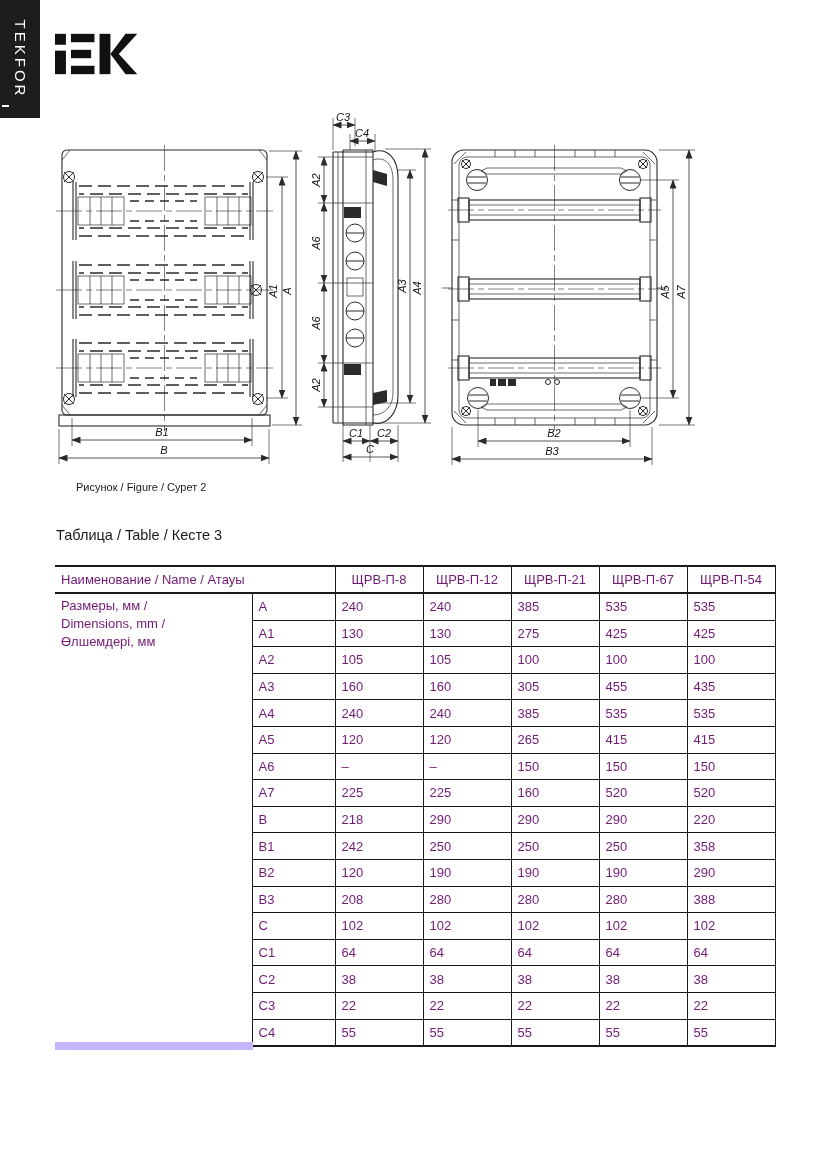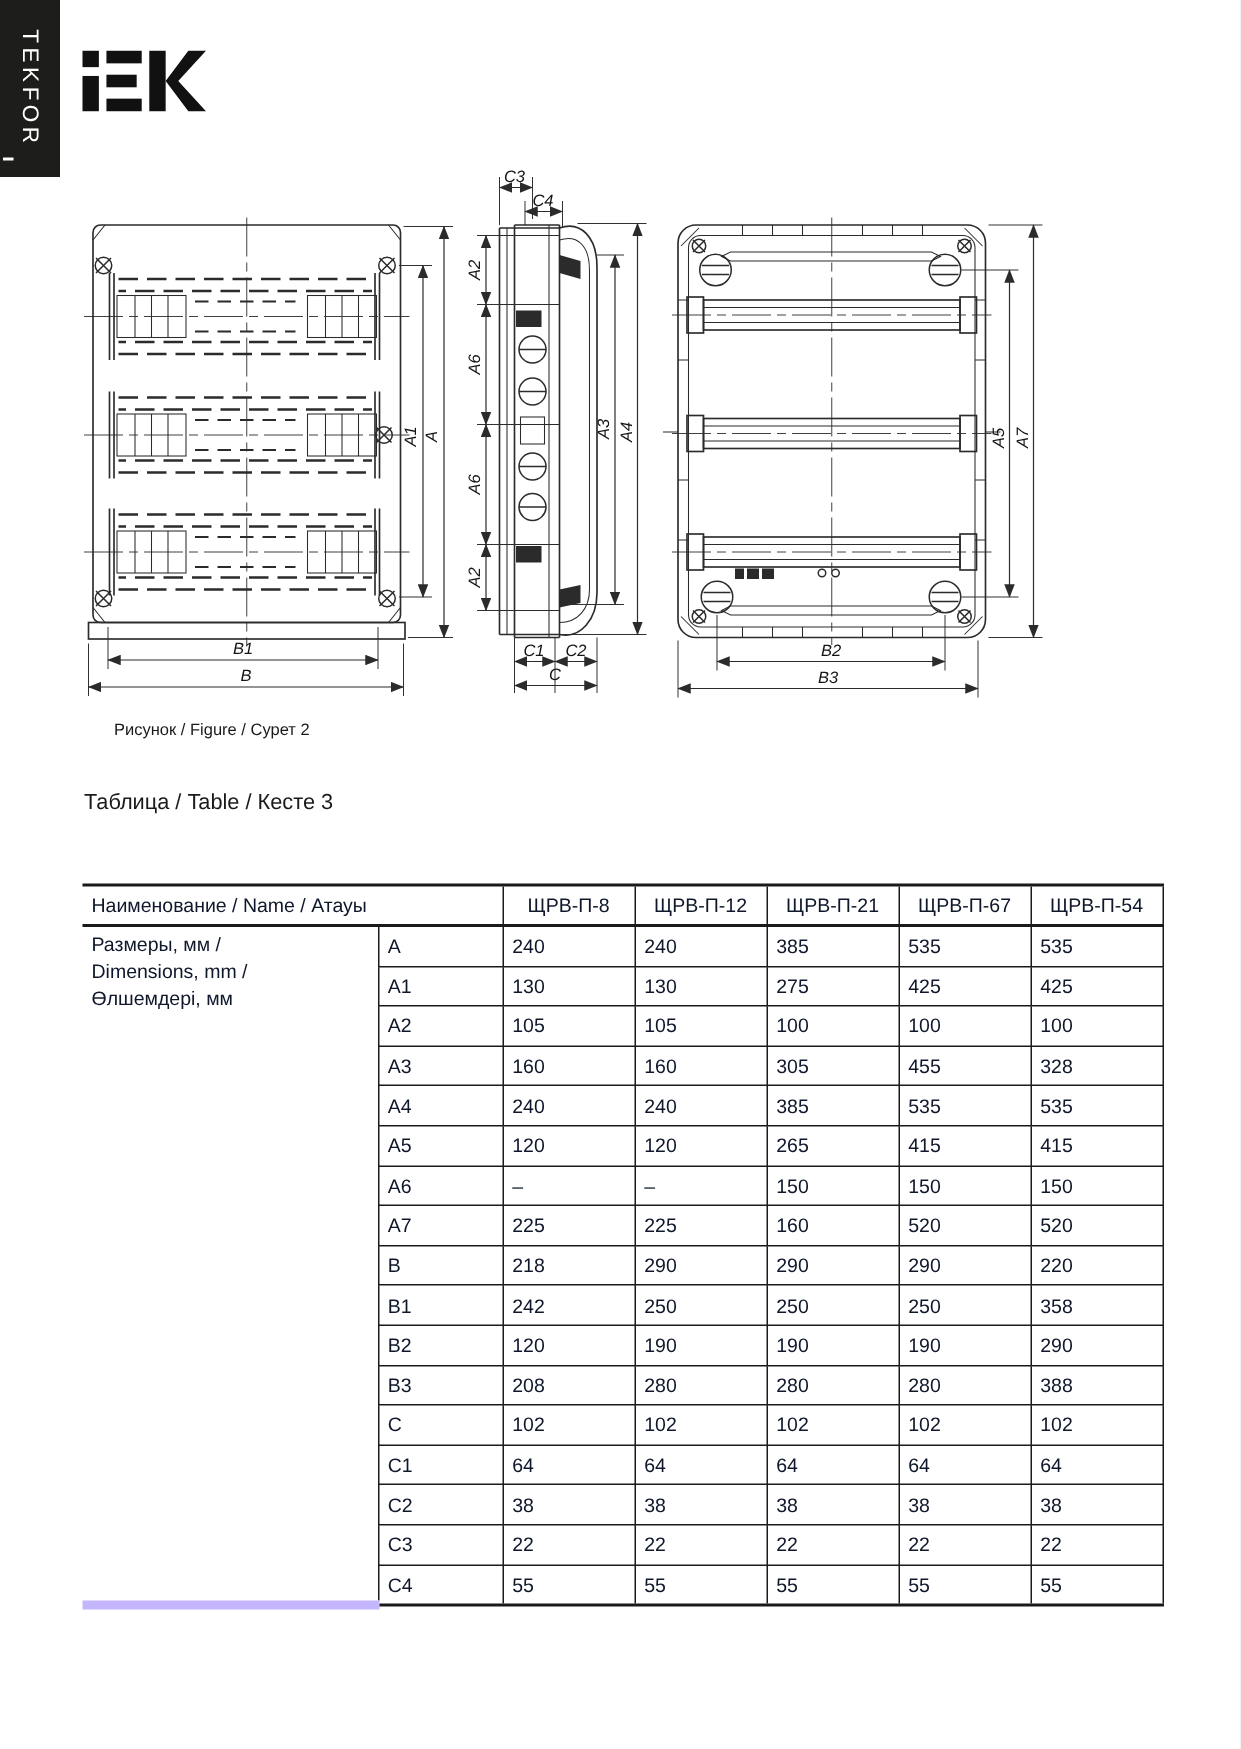--- a/index.html
+++ b/index.html
@@ -33,29 +33,29 @@
   .dash3 { fill:none; stroke:#2b2b2b; stroke-width:1.3; stroke-dasharray:9 6; }
   .cl   { fill:none; stroke:#2b2b2b; stroke-width:0.6; stroke-dasharray:26 4 6 4; }
   .dim  { fill:none; stroke:#2b2b2b; stroke-width:0.8; }
   .ext  { fill:none; stroke:#2b2b2b; stroke-width:0.65; }
   .screw { fill:none; stroke:#2b2b2b; stroke-width:1; }
   .blk  { fill:#2b2b2b; stroke:none; }
   .dlbl { font:italic 11px "Liberation Sans", sans-serif; fill:#151515; }
 
   
   table.dims { position:absolute; left:55px; top:565px; width:720px;
-    border-collapse:collapse; table-layout:fixed; font-size:13px; color:#0f172a;margin-top:24px; }
+    border-collapse:collapse; table-layout:fixed; font-size:13px; color:#701a75; }
   table.dims th, table.dims td { font-weight:normal; }
   .h-name  { text-align:left; padding:5px 6px; border-top:2px solid #1a1a1a;
              border-bottom:2px solid #1a1a1a; border-right:1px solid #1a1a1a; }
   .h-model { text-align:center; font-weight:bold; padding:5px 7px;
              border:1px solid #1a1a1a; border-top:2px solid #1a1a1a; border-bottom:2px solid #1a1a1a; }
   table.dims tbody td { height:25.6px; padding:0 6px; }
   .group-cell { vertical-align:top; padding:3px 6px !important; line-height:1.38;
-                border-bottom:6px solid #c4b5fd; }
+                border-bottom:8px solid #c4b5fd; }
   .dim-cell, .val-cell { border:1px solid #1a1a1a; }
   table.dims tbody tr:last-child td { border-bottom:2px solid #1a1a1a; }
 </style>
 </head>
 <body>
 
 <div class="page">
 
   <div class="brand-tab">
     <span class="vtext">TEKFOR</span>
@@ -359,21 +359,21 @@
           <td class="val-cell">100</td>
           <td class="val-cell">100</td>
           <td class="val-cell">100</td>
         </tr>
         <tr>
           <td class="dim-cell">A3</td>
           <td class="val-cell">160</td>
           <td class="val-cell">160</td>
           <td class="val-cell">305</td>
           <td class="val-cell">455</td>
-          <td class="val-cell">328</td>
+          <td class="val-cell">435</td>
         </tr>
         <tr>
           <td class="dim-cell">A4</td>
           <td class="val-cell">240</td>
           <td class="val-cell">240</td>
           <td class="val-cell">385</td>
           <td class="val-cell">535</td>
           <td class="val-cell">535</td>
         </tr>
         <tr>

